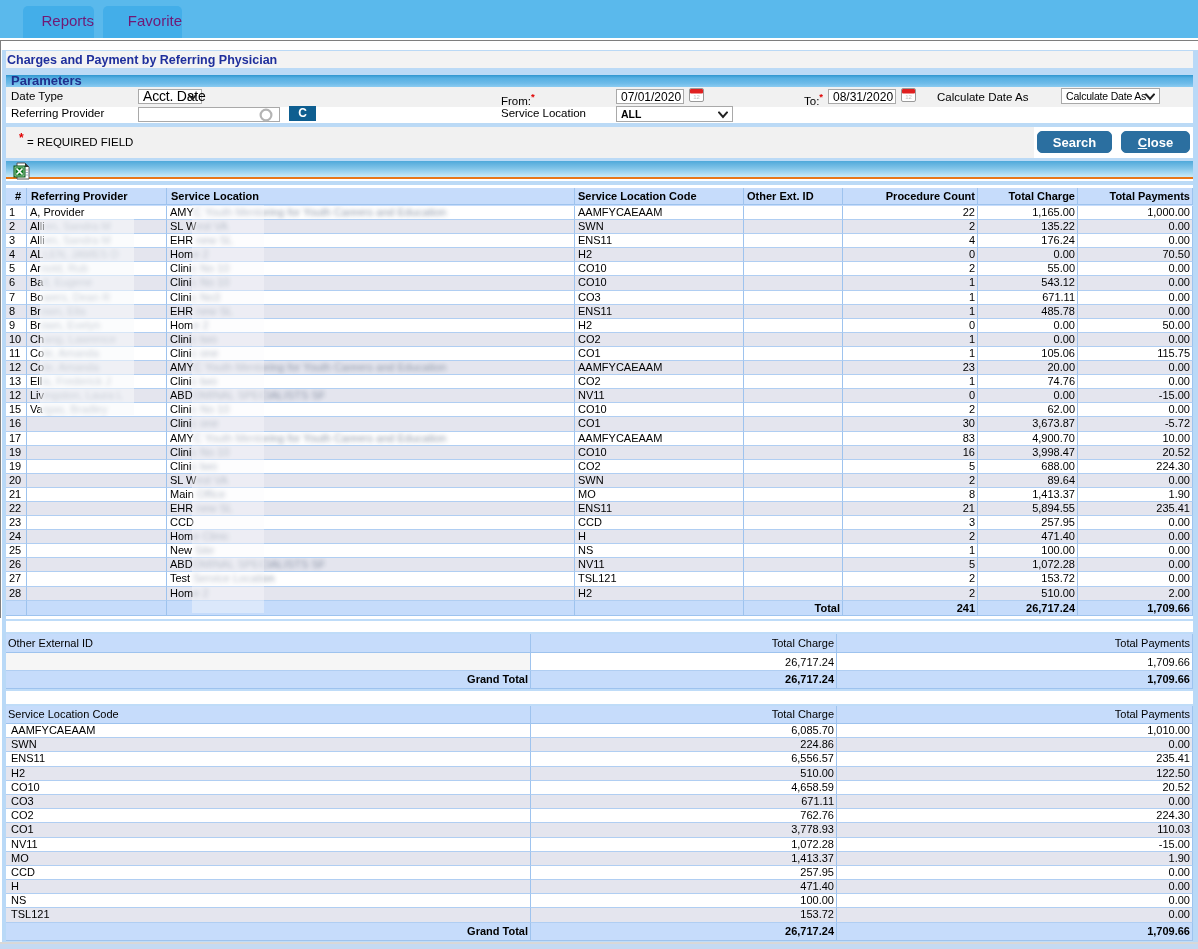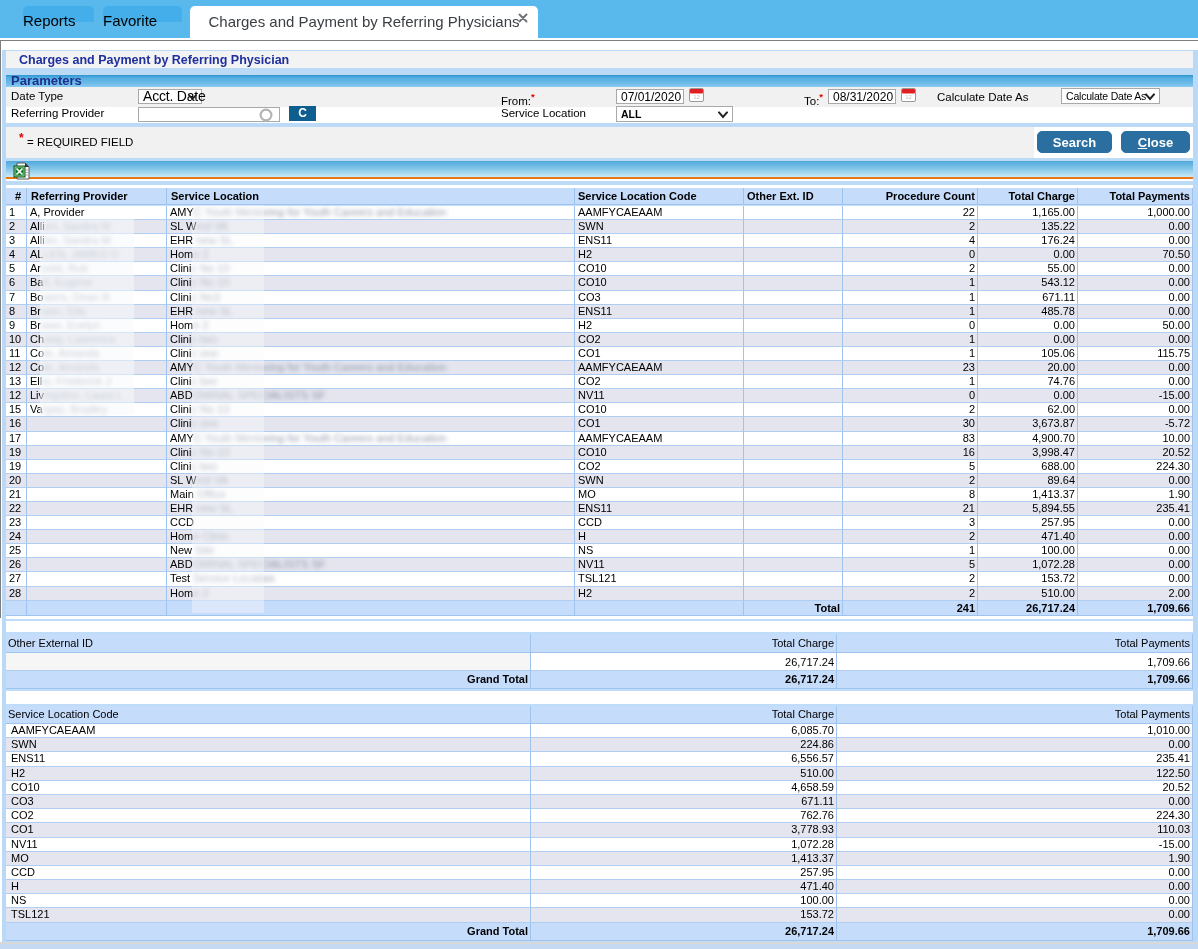--- a/index.html
+++ b/index.html
@@ -1,31 +1,31 @@
 <!DOCTYPE html>
 <html><head><meta charset="utf-8"><title>Report</title>
 <style>
 *{margin:0;padding:0;box-sizing:border-box}
 html,body{width:1198px;height:949px;overflow:hidden}
 body{position:relative;font-family:"Liberation Sans",sans-serif;background:#fff;color:#000}
 .abs{position:absolute}
 
 #tabbar{position:absolute;left:0;top:0;width:1198px;height:38px;background:#5ab9ec}
-.tab{position:absolute;top:6px;height:16px;border-radius:5px 5px 0 0;background:#43aee9;color:#000000;font-size:15px;text-align:left;line-height:29px}
+.tab{position:absolute;top:6px;height:32px;border-radius:5px 5px 0 0;background:#43aee9;color:#701a75;font-size:15px;text-align:right;line-height:29px}
 #tab1{left:23px;width:71px}
 #tab2{left:103px;width:79px}
 #tabactive{position:absolute;top:6px;left:190px;width:348px;height:34px;border-radius:5px 5px 0 0;background:#fff;color:#3c4045;font-size:15px;line-height:31px;text-align:center}
 #tabx{position:absolute;top:7px;right:10px}
 
 #topline{position:absolute;left:0;top:40px;width:1198px;height:1px;background:#7e7e7e}
 #lline{position:absolute;left:0;top:40px;width:1px;height:578px;background:#7e7e7e}
 #lblue{position:absolute;left:2px;top:50px;width:4px;height:893px;background:#b9d9f7}
 #rblue{position:absolute;left:1193px;top:50px;width:5px;height:893px;background:#b9d9f7}
 
-#title{position:absolute;left:6px;top:50px;width:1187px;height:18px;background:#f3f3f3;border-top:1px solid #bad9f6;color:#1f2f9c;font-weight:bold;font-size:12.5px;line-height:18px;padding-left:13px}
+#title{position:absolute;left:6px;top:50px;width:1187px;height:18px;background:#f3f3f3;border-top:1px solid #bad9f6;color:#1f2f9c;font-weight:bold;font-size:12.5px;line-height:18px;padding-left:1px}
 #band1{position:absolute;left:6px;top:68px;width:1187px;height:7px;background:#bbdaf6}
 #params{position:absolute;left:6px;top:75px;width:1187px;height:12px;background:linear-gradient(180deg,#2f96cf 0,#55afe2 25%,#6fbce9 70%,#8bcbf1 100%);color:#1f2f8c;font-weight:bold;font-size:13px;line-height:12px;padding-left:5px}
 #form{position:absolute;left:6px;top:87px;width:1187px;height:20px;background:#f1f1f1;font-size:11.5px}
 #band2{position:absolute;left:6px;top:123px;width:1187px;height:4px;background:#bbdaf6}
 #reqstrip{position:absolute;left:6px;top:127px;width:1187px;height:31px;background:#f1f1f1}
 #btnwhite{position:absolute;left:1028px;top:0;width:159px;height:31px;background:#fff}
 #band3{position:absolute;left:6px;top:158px;width:1187px;height:3px;background:#bbdaf6}
 #toolbar{position:absolute;left:6px;top:161px;width:1187px;height:18px;background:linear-gradient(180deg,#4fa9da 0%,#7fc3e8 45%,#c9eaf7 100%);border-bottom:2px solid #e87617}
 #band4{position:absolute;left:6px;top:181px;width:1187px;height:3.5px;background:#bbdaf6}
 
@@ -73,23 +73,20 @@
 .valchg{position:absolute;right:359px;top:0;line-height:13.6px}
 .valpay{position:absolute;right:3px;top:0;line-height:13.6px}
 
 #bot1{position:absolute;left:0;top:942px;width:1198px;height:1.5px;background:#d8d8d8}
 #bot2{position:absolute;left:0;top:943.5px;width:1198px;height:5.5px;background:#c5daf2}
 </style></head>
 <body>
 <div id="tabbar">
  <div class="tab" id="tab1">Reports</div>
  <div class="tab" id="tab2">Favorite</div>
- <div id="tabactive"><span>Charges and Payment by Referring Physicians</span><svg id="tabx" width="10" height="10" viewBox="0 0 10 10">
-        <path d="M1.5 1.5 L8.5 8.5 M8.5 1.5 L1.5 8.5" stroke="#6e737a" stroke-width="1.9" stroke-linecap="round"></path>
-      </svg></div>
 </div>
 <div id="topline"></div>
 <div id="lline"></div>
 <div id="lblue"></div>
 <div id="rblue"></div>
 <div id="title">Charges and Payment by Referring Physician</div>
 <div id="band1"></div>
 <div id="params">Parameters</div>
 <div id="form">
  <span class="lbl" style="left:5px;top:3px">Date Type</span>

